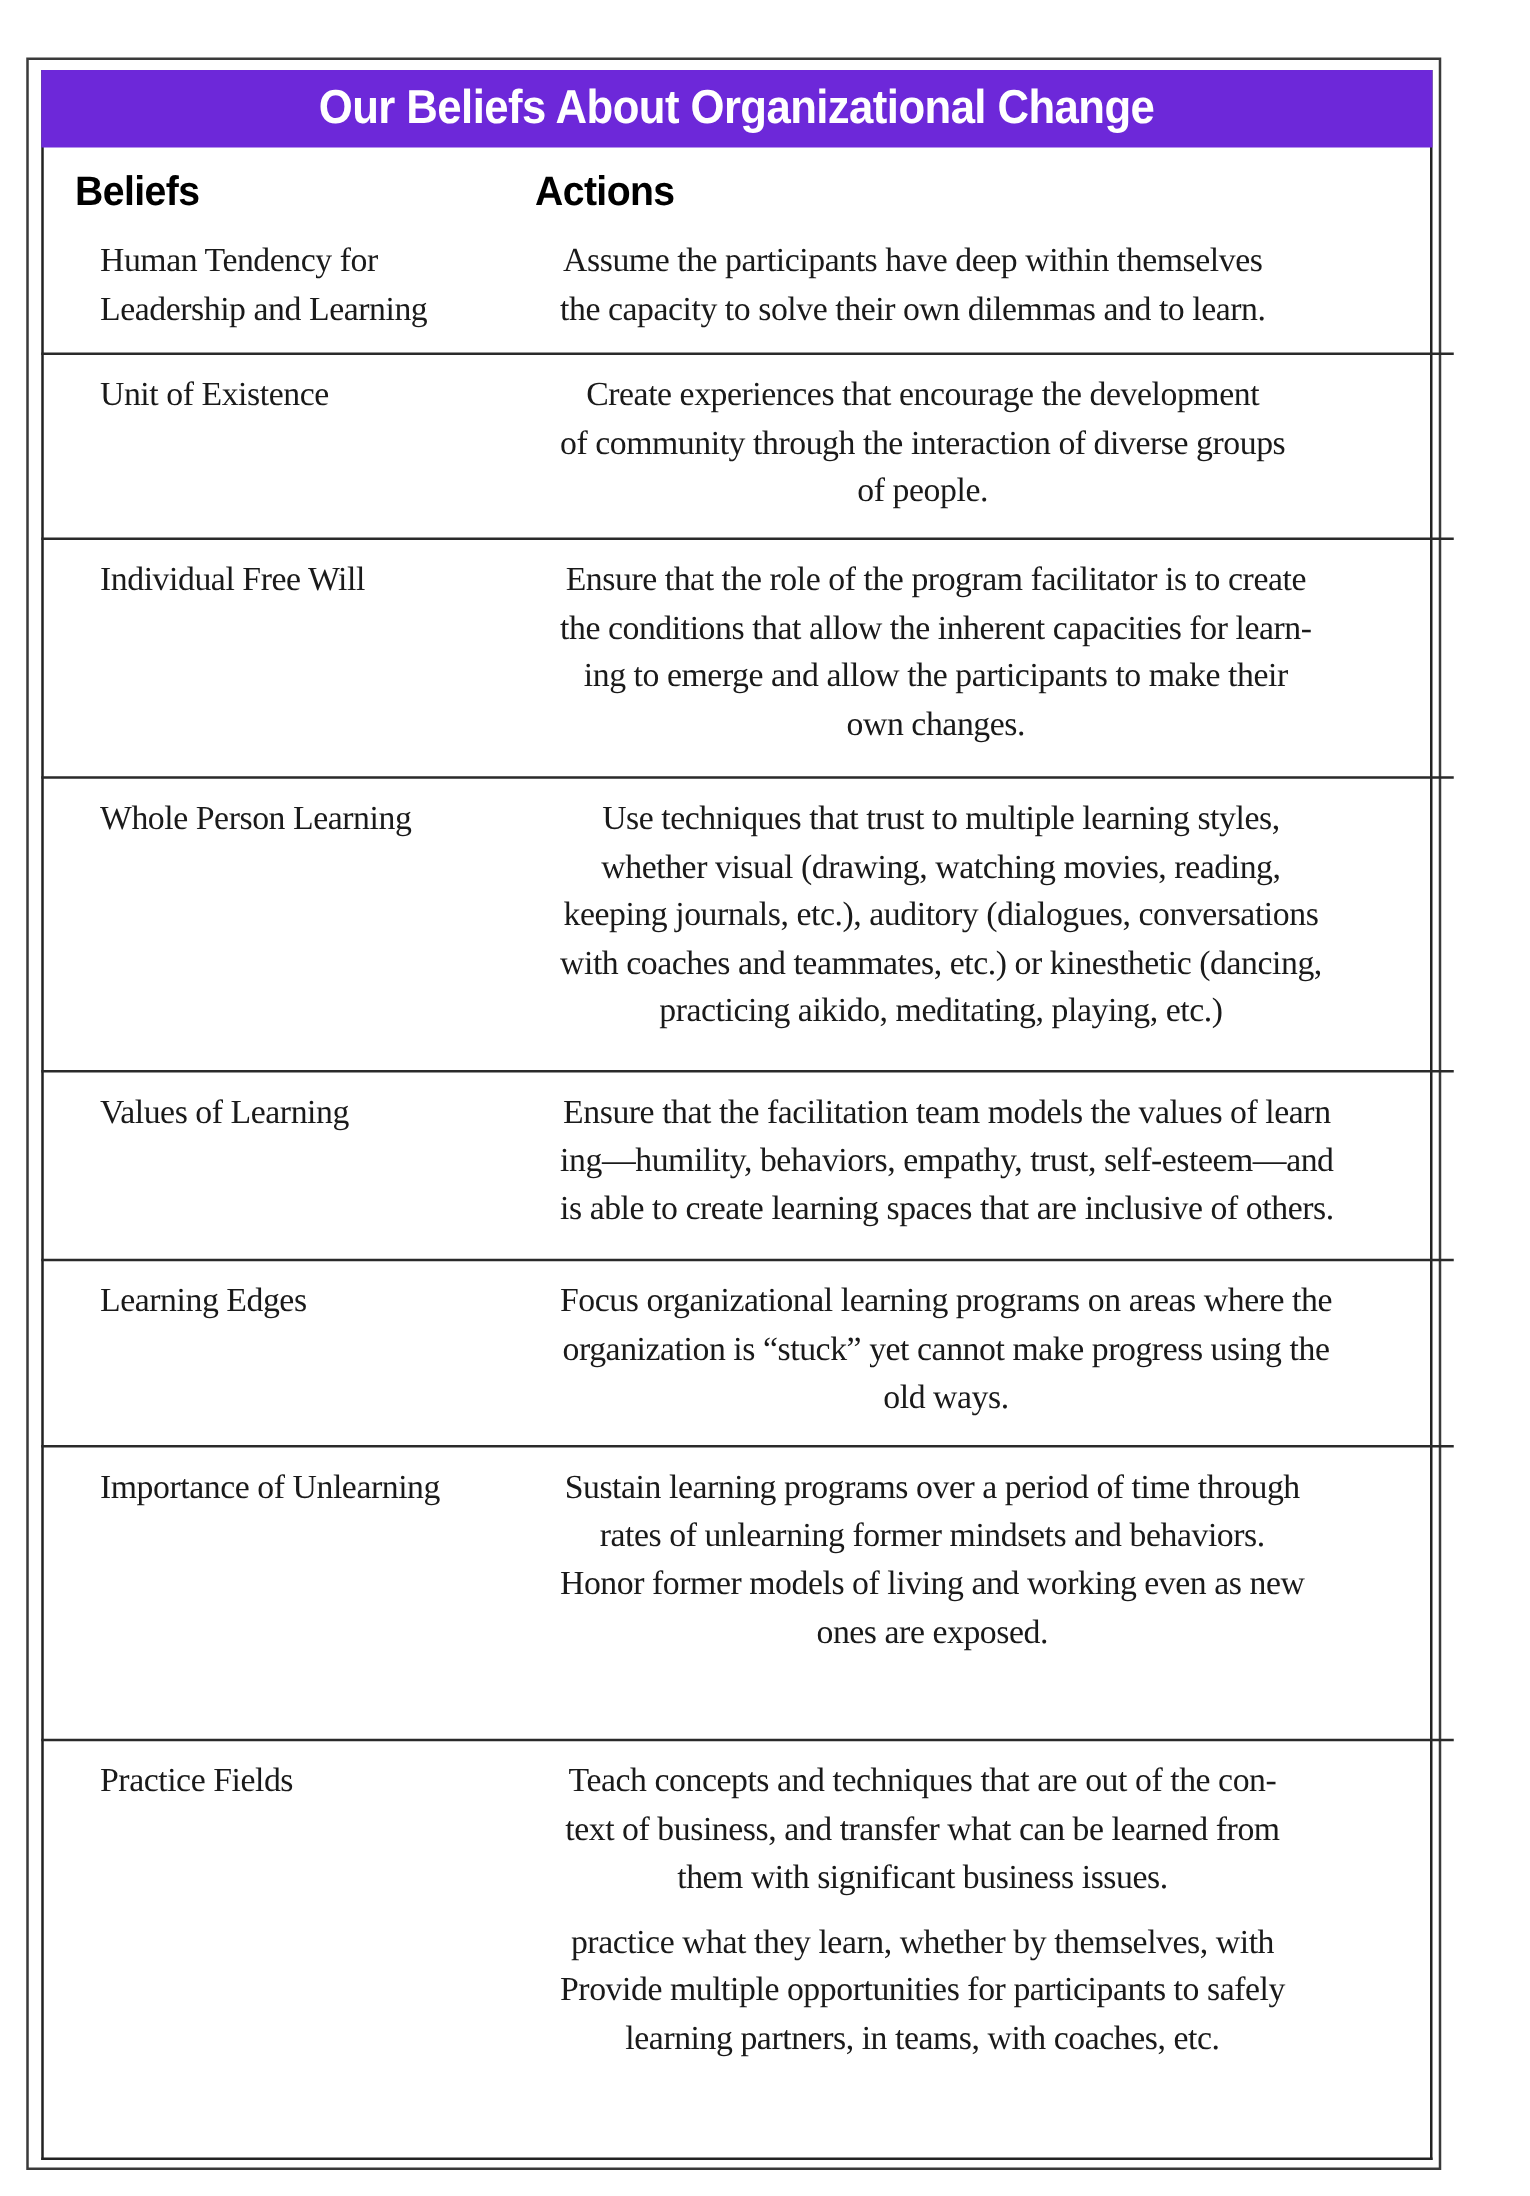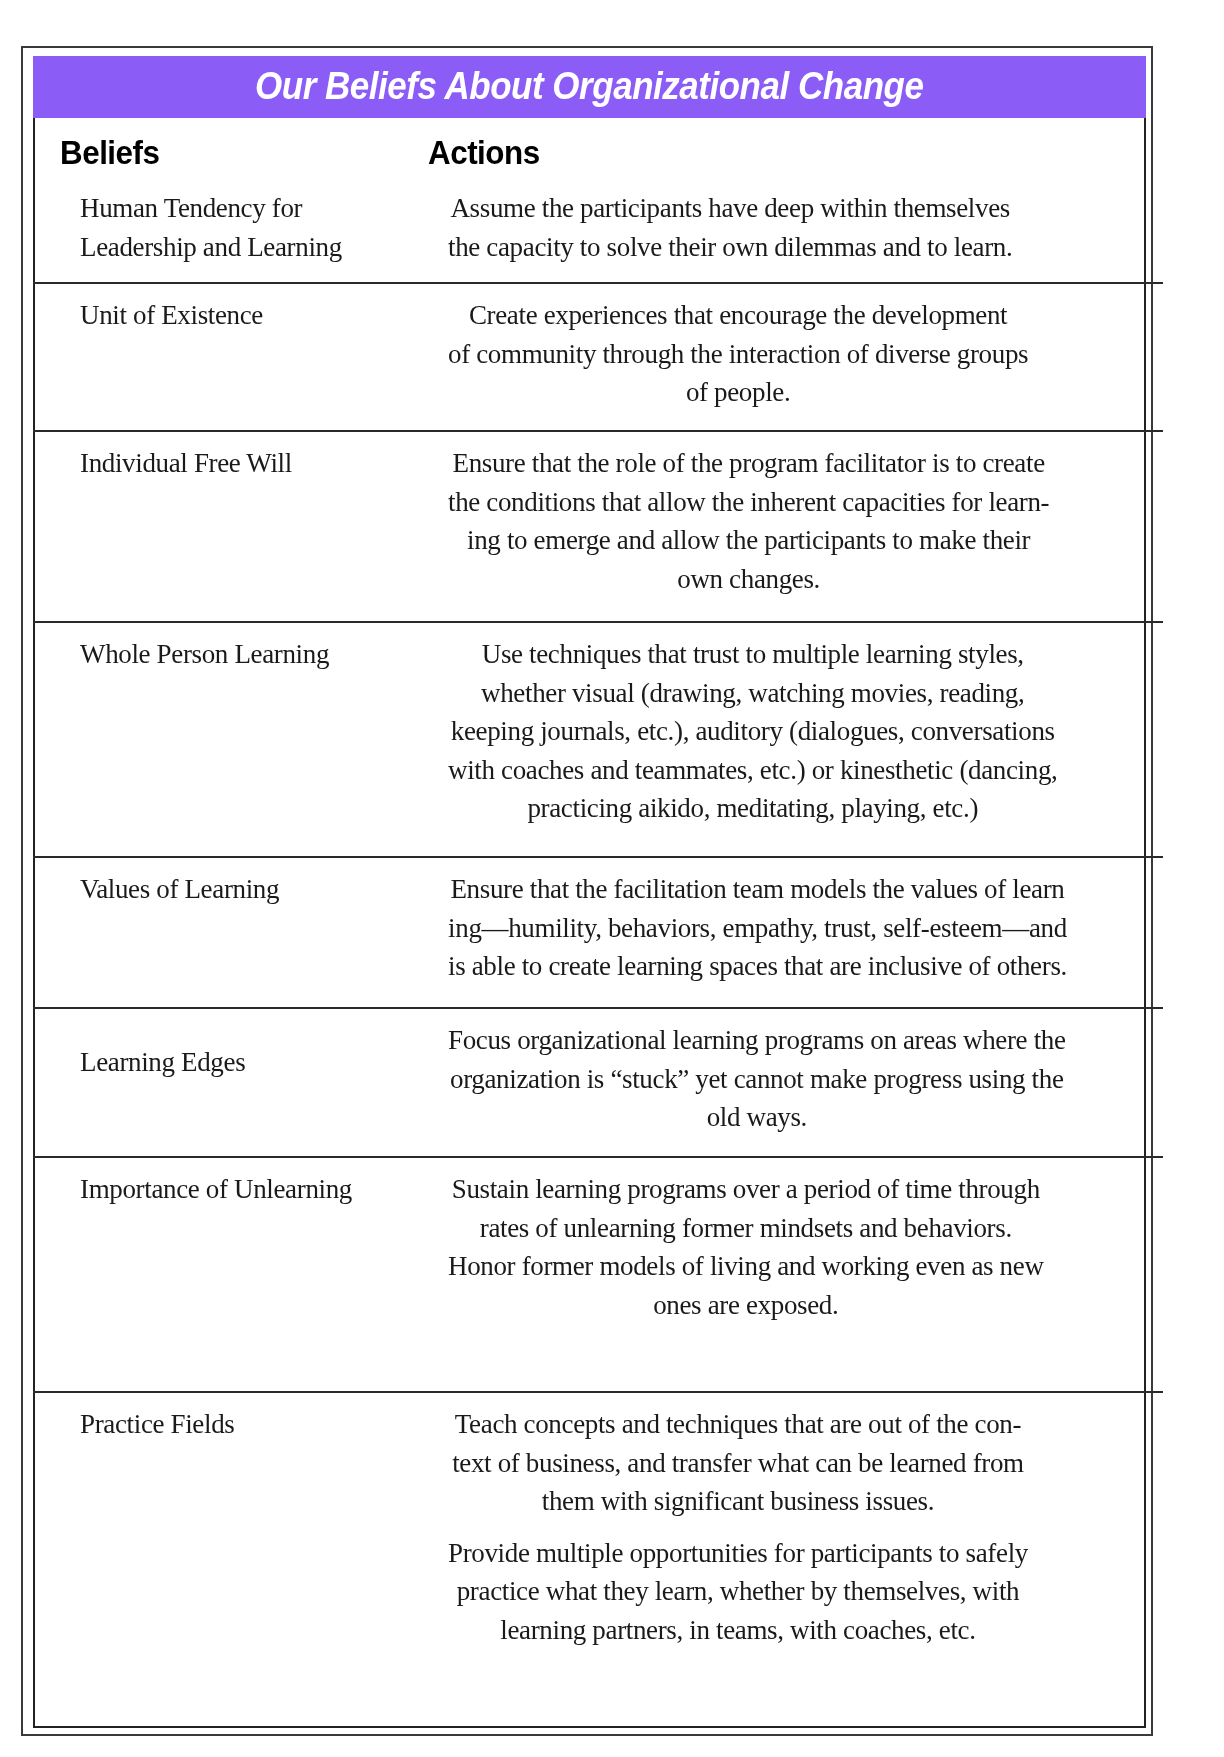--- a/index.html
+++ b/index.html
@@ -32,25 +32,24 @@
       border: 2px solid #222;
       border-top: none;
       box-sizing: border-box;
     }
     .title-bar {
       position: absolute;
       left: 33px;
       top: 56px;
       width: 1113px;
       height: 62px;
-      background: #8b5cf6;
+      background: #6d28d9;
       display: flex;
       align-items: center;
       justify-content: center;
-      font-style: italic;
     }
     .title-text {
       font-family: "Liberation Sans", sans-serif;
       font-weight: bold;
       font-size: 38px;
       color: #fff;
       letter-spacing: -0.5px;
       transform: scaleX(0.92);
       white-space: nowrap;
       line-height: 1;
@@ -152,21 +151,21 @@
 <div class="cell belief-cell" style="top:870px">
   <span class="line">Values of Learning</span>
 </div>
 <div class="cell action-cell" style="top:870px">
   <span class="line">Ensure that the facilitation team models the values of learn</span>
   <span class="line">ing—humility, behaviors, empathy, trust, self-esteem—and</span>
   <span class="line">is able to create learning spaces that are inclusive of others.</span>
 </div>
 <div class="row-sep" style="top:1007px"></div>
 
-<div class="cell belief-cell" style="top:1043px">
+<div class="cell belief-cell" style="top:1021px">
   <span class="line">Learning Edges</span>
 </div>
 <div class="cell action-cell" style="top:1021px">
   <span class="line">Focus organizational learning programs on areas where the</span>
   <span class="line">organization is “stuck” yet cannot make progress using the</span>
   <span class="line">old ways.</span>
 </div>
 <div class="row-sep" style="top:1156px"></div>
 
 <div class="cell belief-cell" style="top:1170px">
@@ -181,16 +180,16 @@
 <div class="row-sep" style="top:1391px"></div>
 
 <div class="cell belief-cell" style="top:1405px">
   <span class="line">Practice Fields</span>
 </div>
 <div class="cell action-cell" style="top:1405px">
   <span class="line">Teach concepts and techniques that are out of the con-</span>
   <span class="line">text of business, and transfer what can be learned from</span>
   <span class="line">them with significant business issues.</span>
   <span class="para-gap"></span>
+  <span class="line">practice what they learn, whether by themselves, with</span>
   <span class="line">Provide multiple opportunities for participants to safely</span>
-  <span class="line">practice what they learn, whether by themselves, with</span>
   <span class="line">learning partners, in teams, with coaches, etc.</span>
 </div>
 
 </body></html>

